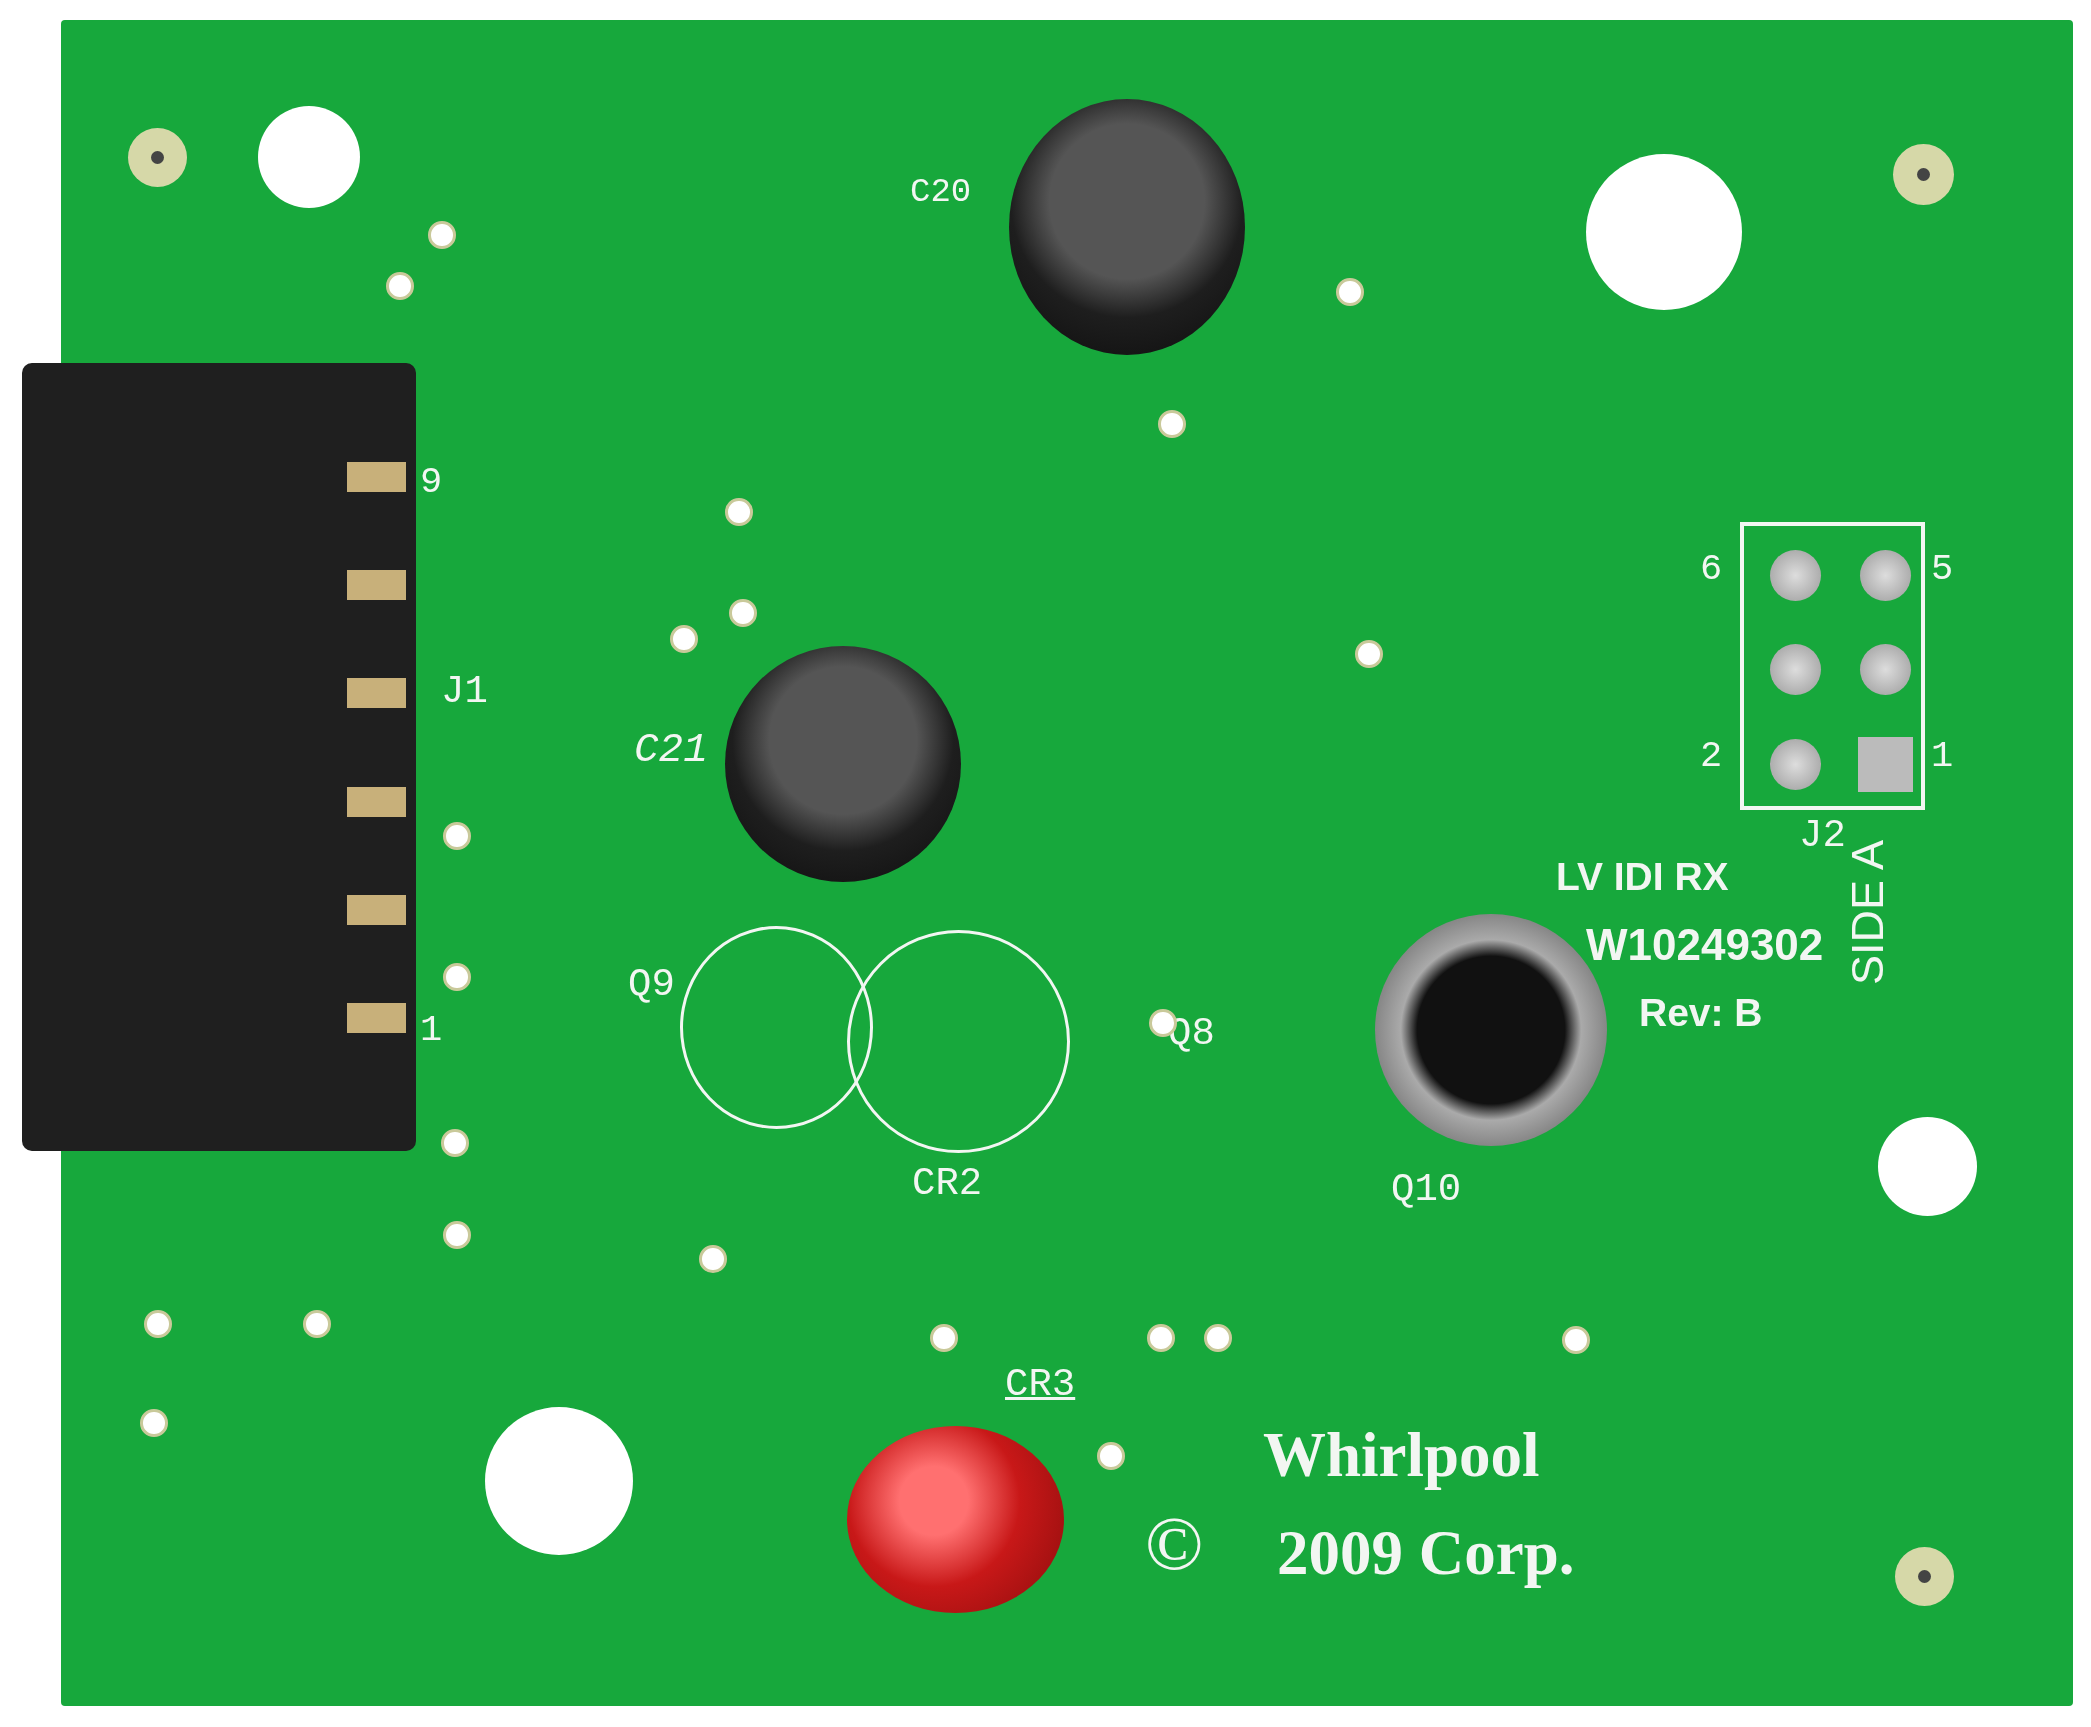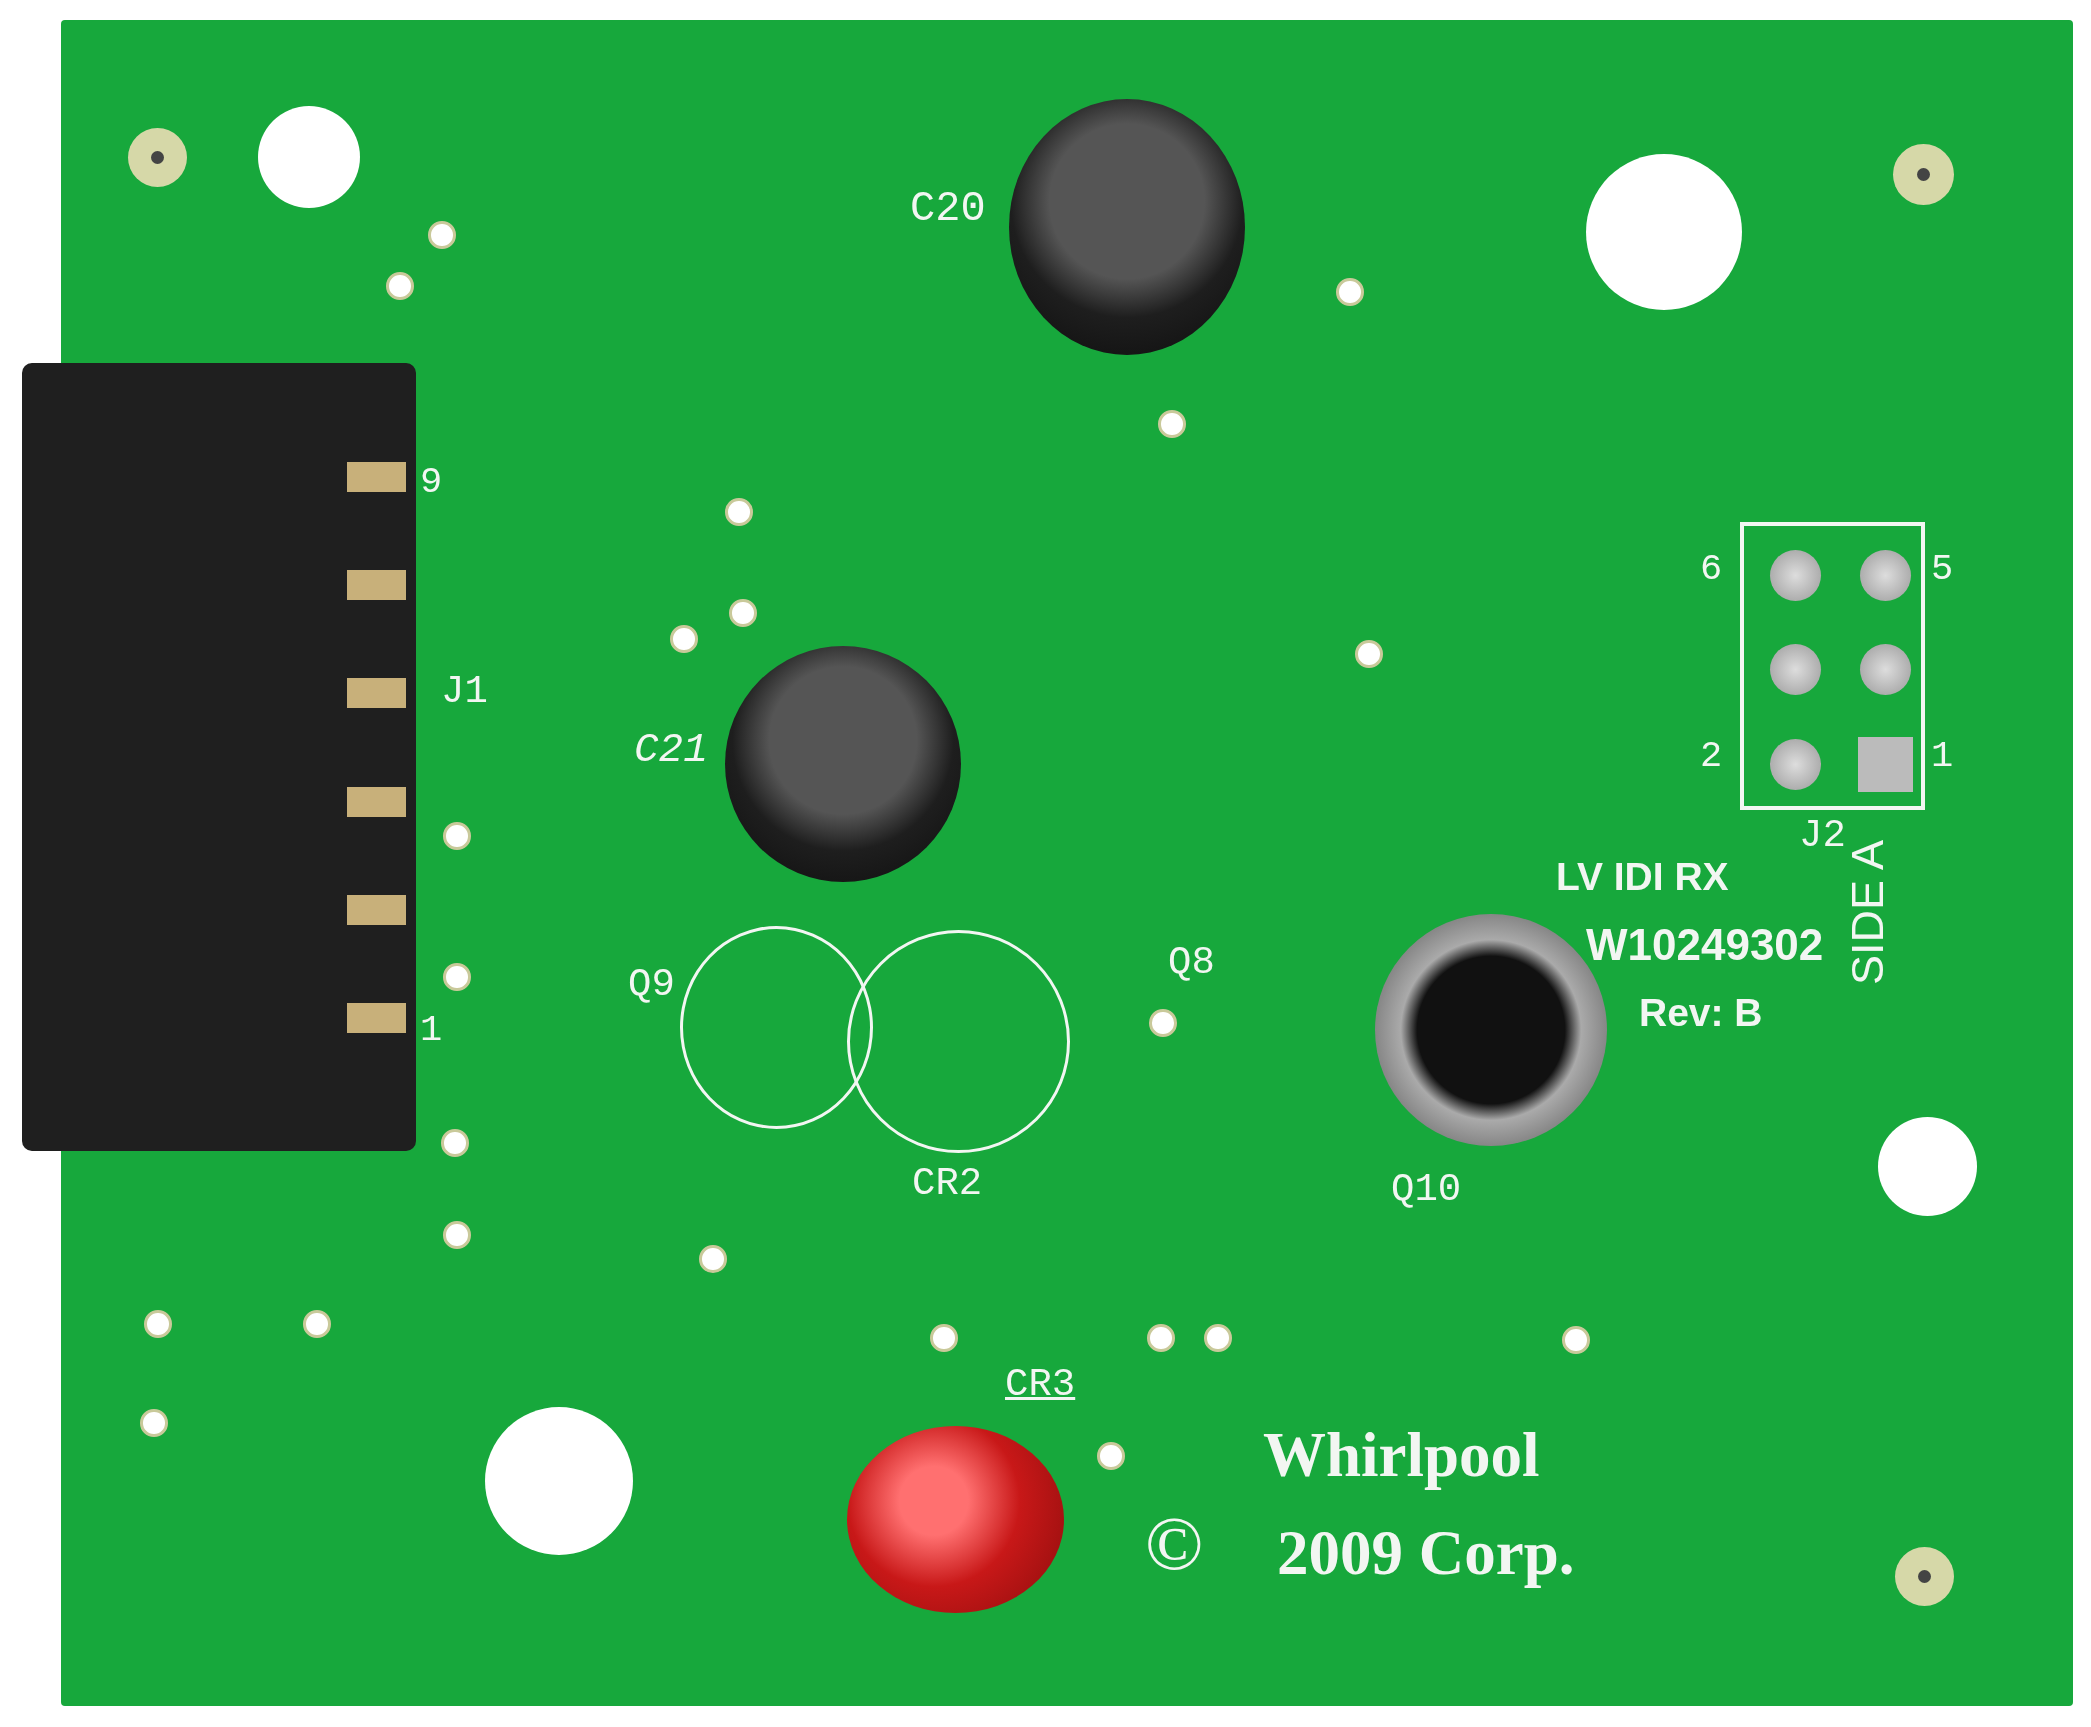--- a/index.html
+++ b/index.html
@@ -39,35 +39,35 @@
   <div class="pin" style="top:315px;"></div>
   <div class="pin" style="top:424px;"></div>
   <div class="pin" style="top:532px;"></div>
   <div class="pin" style="top:640px;"></div>
 </div>
 <div class="silk" style="left:420px;top:461px;font-size:37px;">9</div>
 <div class="silk" style="left:420px;top:1009px;font-size:37px;">1</div>
 <div class="silk" style="left:441px;top:670px;font-size:39px;">J1</div>
 
 <div class="cap" style="left:1009px;top:99px;width:236px;height:256px;"></div>
-<div class="silk" style="left:910px;top:185px;font-size:42px;">C20</div>
+<div class="silk" style="left:910px;top:173px;font-size:34px;">C20</div>
 <div class="cap" style="left:725px;top:646px;width:236px;height:236px;"></div>
 <div class="silk" style="left:634px;top:727px;font-size:41px;font-style:italic;">C21</div>
 
 <div class="tr" style="left:680px;top:926px;width:187px;height:197px;"></div>
 <div class="silk" style="left:609px;top:963px;font-size:39px;margin-left:19px;">Q9</div>
 <div class="tr" style="left:847px;top:930px;width:217px;height:217px;"></div>
 <div class="silk" style="left:912px;top:1162px;font-size:39px;">CR2</div>
 
 <div class="led" style="left:847px;top:1426px;width:217px;height:187px;"></div>
 <div class="silk" style="left:1005px;top:1363px;font-size:39px;text-decoration:underline;">CR3</div>
 
 <div class="ir" style="left:1375px;top:914px;width:232px;height:232px;"></div>
 <div class="silk" style="left:1391px;top:1168px;font-size:39px;">Q10</div>
-<div class="silk" style="left:1168px;top:941px;font-size:39px;">Q8</div>
+<div class="silk" style="left:1168px;top:1012px;font-size:39px;">Q8</div>
 
 <div class="j2box" style="left:1740px;top:522px;width:177px;height:280px;">
   <div class="pad" style="left:25.6px;top:23.6px;"></div>
   <div class="pad" style="left:116px;top:23.6px;"></div>
   <div class="pad" style="left:25.6px;top:118px;"></div>
   <div class="pad" style="left:116px;top:118px;"></div>
   <div class="pad" style="left:25.6px;top:213px;"></div>
   <div class="sqpad" style="left:114px;top:211px;"></div>
 </div>
 <div class="silk" style="left:1700px;top:548px;font-size:37px;">6</div>

